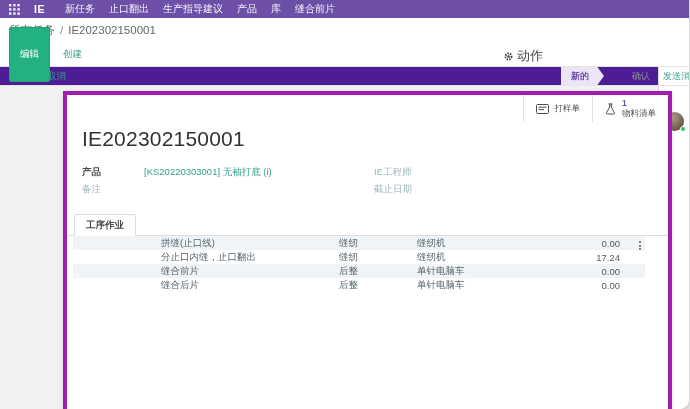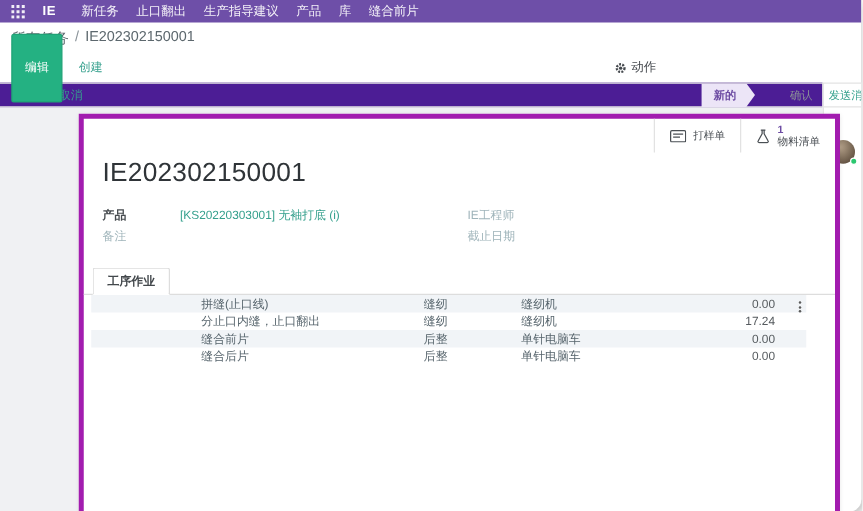--- a/index.html
+++ b/index.html
@@ -17,21 +17,21 @@
   .nav-item { font-size:10px; color:rgba(255,255,255,.92); cursor:pointer; white-space:nowrap; }
 
   
   .crumb-row { height:24px; display:flex; align-items:center; padding-left:9px; font-size:11.5px; color:#5d686e; }
   .crumb-row .sep { margin:0 5px; color:#8a9399; }
 
   
   .btn-row { height:24px; position:relative; display:flex; align-items:center; padding-left:9px; gap:13px; }
   .btn-edit { background:#24b182; border:1px solid #1fa276; color:#fff; font-size:9.5px; padding:20px 10px; border-radius:2px; cursor:pointer; font-family:Liberation Mono, monospace; }
   .link-create { color:#35a08d; font-size:9.5px; cursor:pointer; }
-  .action-menu { position:absolute; left:492px; top:5px; display:flex; align-items:center; gap:4px; font-size:10px; color:#45494e; cursor:pointer; }
+  .action-menu { position:absolute; left:504px; top:5px; display:flex; align-items:center; gap:4px; font-size:13px; color:#45494e; cursor:pointer; }
 
   
   .status-row { width:658px; height:20px; background:#4c1d95; border-top:1px solid #e4e4e4; border-bottom:1px solid #e4e4e4;
                 display:flex; justify-content:space-between; align-items:center; padding:0 8px 0 10px; }
   .wf-btns { display:flex; gap:18px; }
   .wf-btn { color:#35a08d; font-size:9.5px; cursor:pointer; }
   .stages { display:flex; align-items:center; gap:28px; }
   .stage-active { background:#ece5f7; color:#6d4ca3; font-weight:700; font-size:9px; padding:3px 15px 3px 10px;
                   clip-path:polygon(0 0, calc(100% - 7px) 0, 100% 50%, calc(100% - 7px) 100%, 0 100%); cursor:pointer; }
   .stage { color:#8a9196; font-size:9px; cursor:pointer; }

